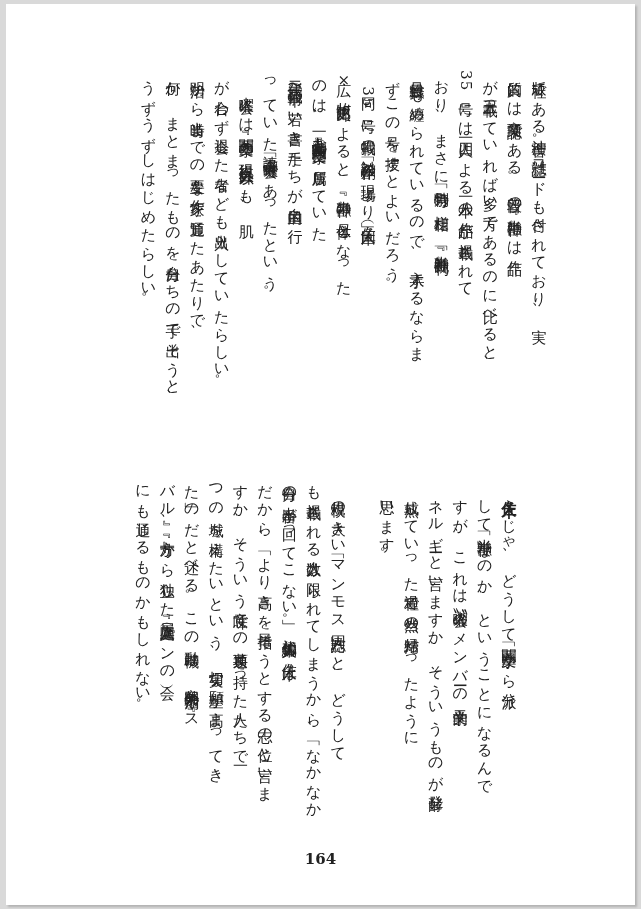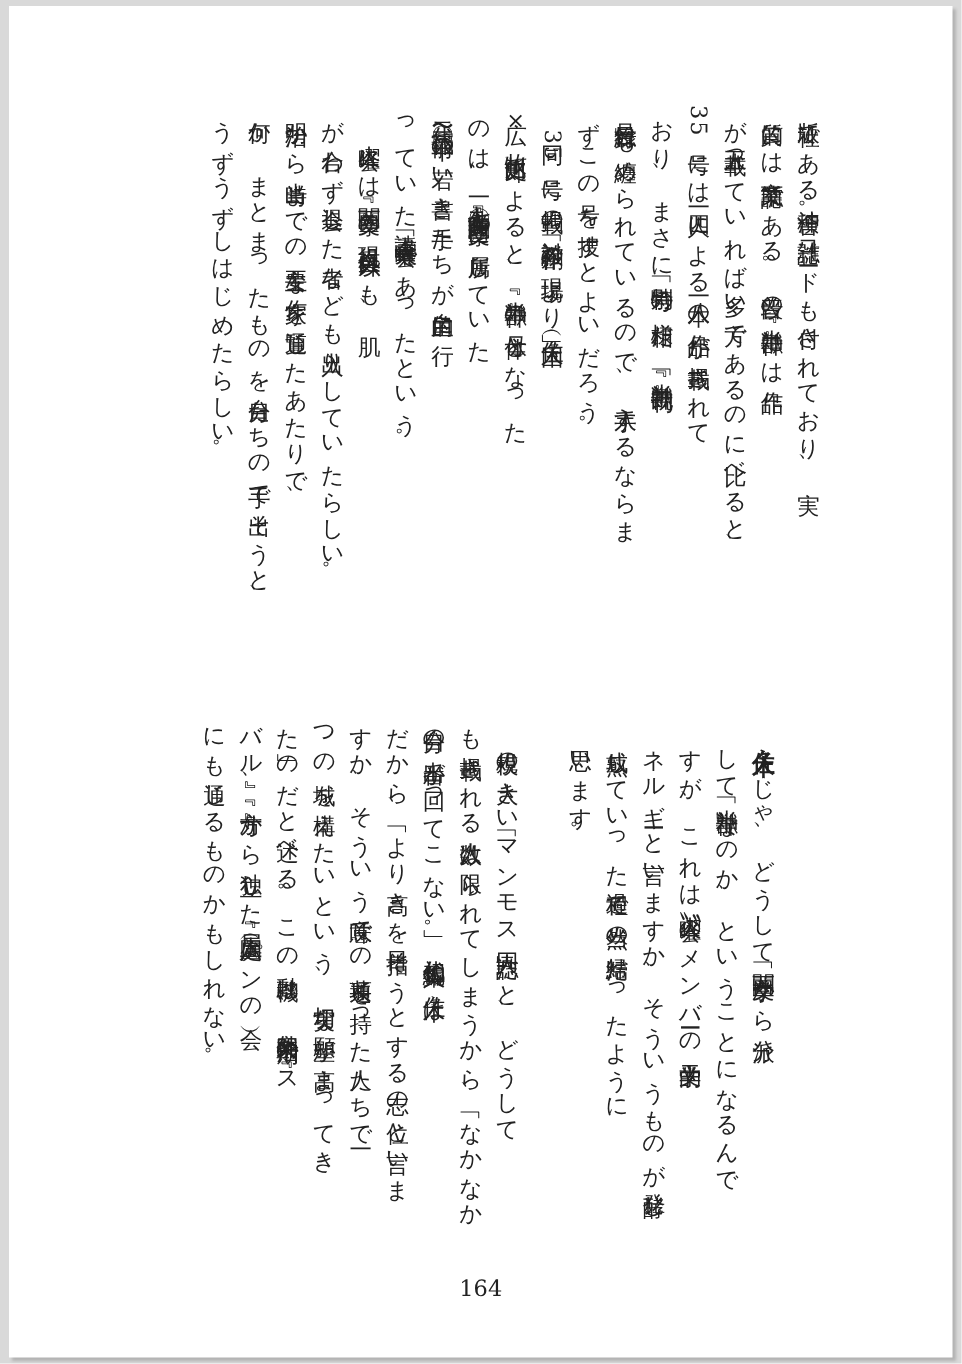--- a/index.html
+++ b/index.html
@@ -25,20 +25,21 @@
   .tier-top { right: 84px; top: 66px; height: 345px; width: 460px; }
   .tier-bottom { right: 114px; top: 470px; height: 345px; width: 420px; }
   .col { display: block; white-space: nowrap; }
   .indent { padding-top: 1em; }
   .speaker { font-weight: bold; font-family: "DejaVu Sans", "Liberation Sans", sans-serif; }
   .gap { display: block; width: 24.4px; }
   .page-number {
     position: absolute; left: 0; right: 0; top: 846px;
     text-align: center; font-size: 15px; color: #222;
     font-family: "DejaVu Serif", serif;
+    font-weight: bold;
   }
 </style>
 </head>
 <body>
 
 <div class="page">
 
   <div class="tier tier-top">
     <span class="col">版社である沖積舎。雑誌コードも付されており、実</span>
     <span class="col">質的には商業誌である。普段の『半獣神』には作品</span>

